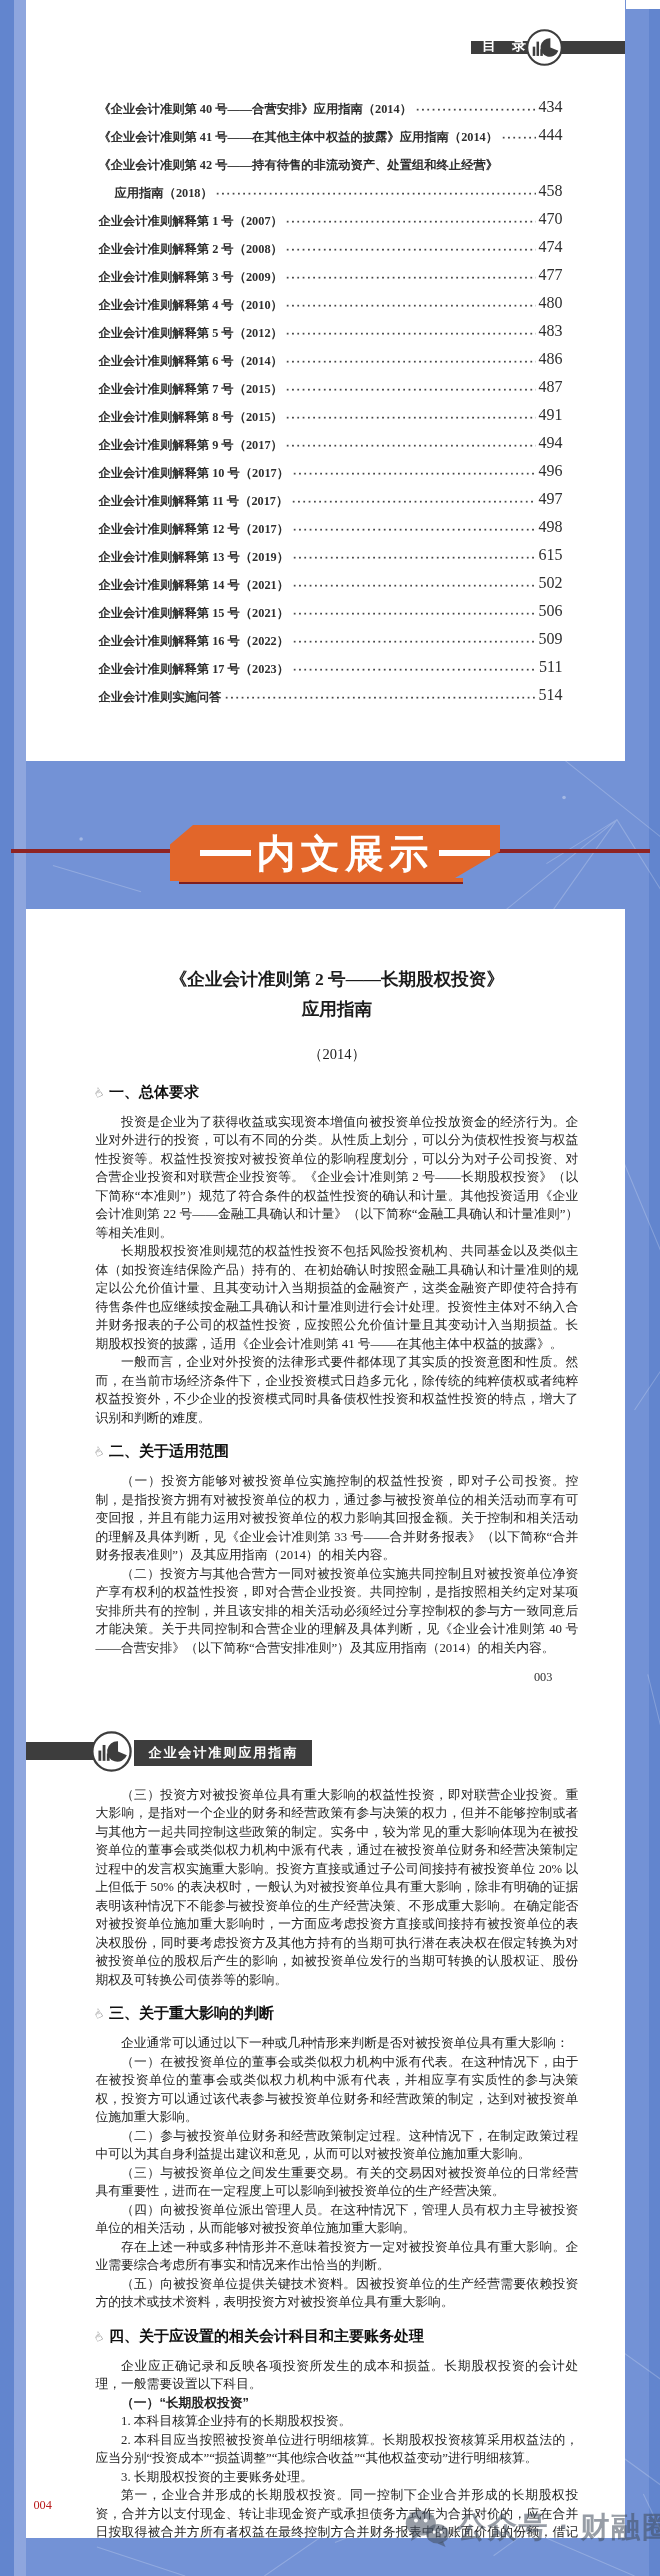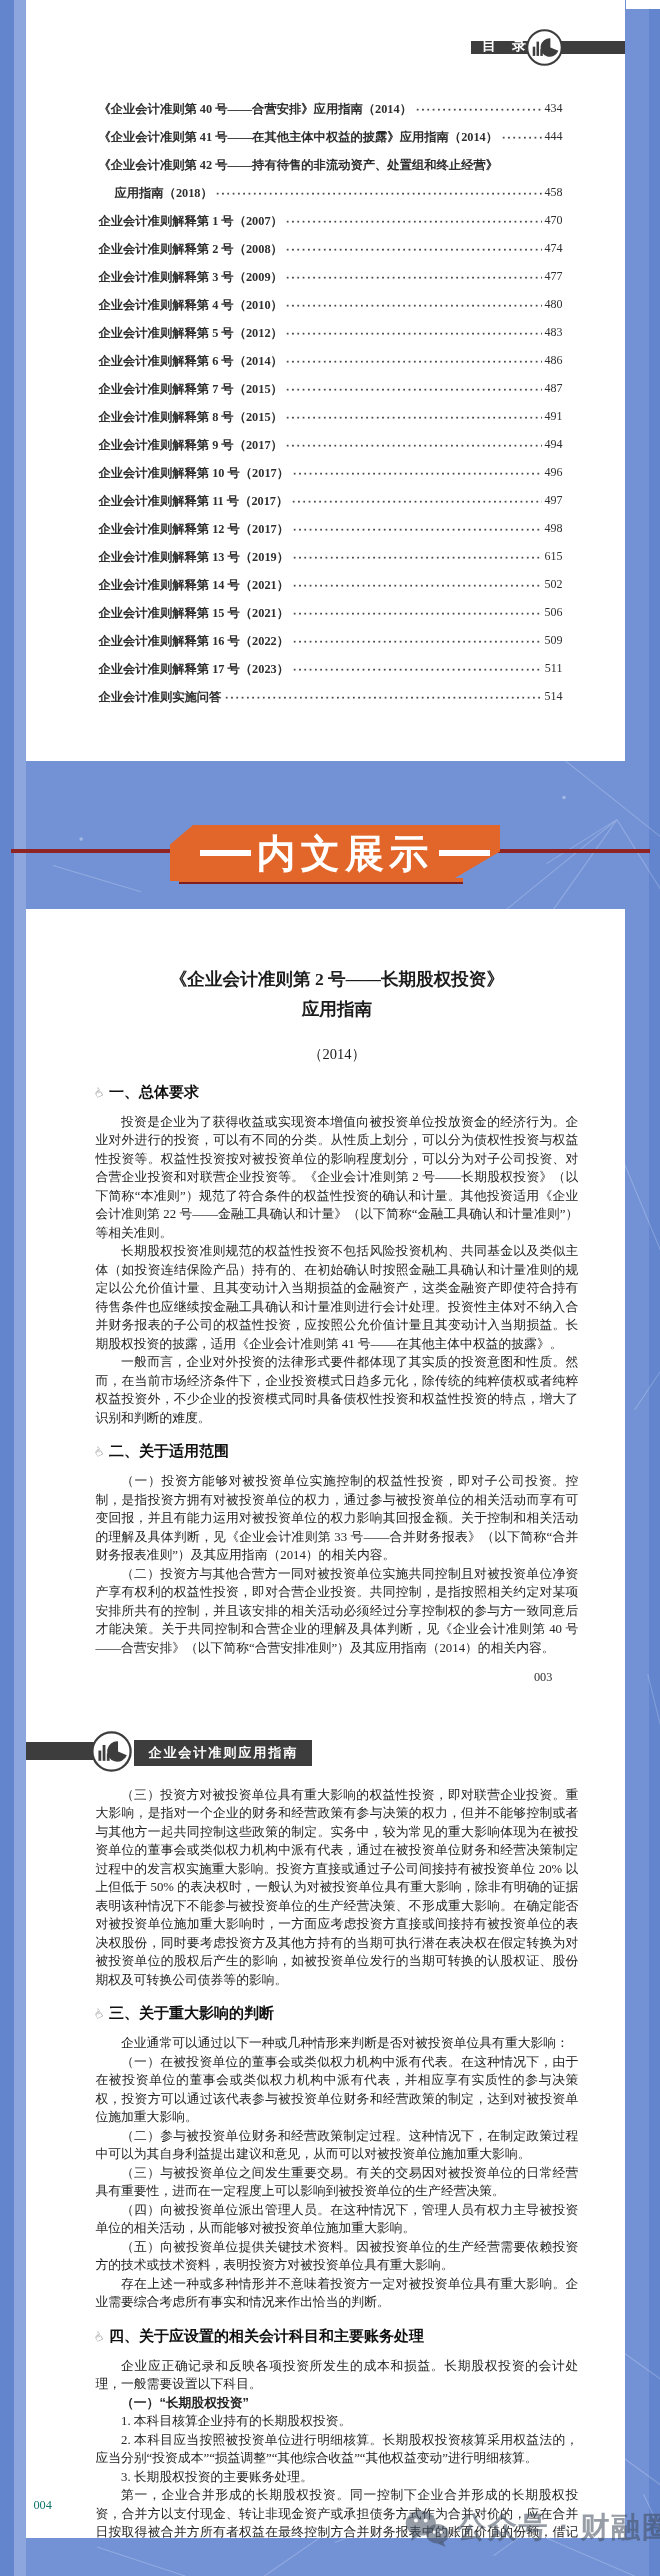--- a/index.html
+++ b/index.html
@@ -20,21 +20,21 @@
   .logo-circle{position:absolute;width:37px;height:37px;}
   .toc-bar .logo-circle{left:55px;top:-12.3px;}
   
   .toc-list{position:absolute;top:88px;left:72px;right:63px;}
   .toc-row{display:flex;align-items:flex-end;height:28px;font-size:12.3px;color:#2e2e2e;}
   .toc-row.indent{padding-left:16px;}
   .toc-label{white-space:nowrap;line-height:1.15;font-weight:bold;}
   .leader{flex:1;height:5.3px;margin:0 2.6px 3.5px 2.6px;
      background-image:radial-gradient(circle,#474747 1px,transparent 1.3px);
      background-size:5.3px 5.3px;background-position:0 50%;background-repeat:repeat-x;}
-  .toc-page{line-height:1.15;font-size:12px;}
+  .toc-page{line-height:1.15;font-size:16px;}
   
   #banner{position:absolute;left:0;top:825px;width:661px;height:67px;z-index:3;}
   #banner .red-line{position:absolute;left:10.6px;right:10.6px;top:24px;height:3.5px;background:#8e2424;}
   #banner .lip{position:absolute;left:179px;top:53px;width:284px;height:3.5px;background:#e2662a;border-bottom:2.6px solid #7f1f20;}
   #banner .face{position:absolute;left:170px;top:0;width:310px;height:56px;background:#e2662a;
      clip-path:polygon(23px 0,100% 0,100% 26.4px,280px 100%,0 100%,0 19.4px);
      display:flex;align-items:center;justify-content:center;gap:5px;padding-left:20px;}
   #banner .bdash{display:inline-block;width:51px;height:6.2px;background:#fff;}
   #banner .face .btext{color:#fff;font-family:"Liberation Sans","DejaVu Sans",sans-serif;
      font-weight:bold;font-size:39px;letter-spacing:5.3px;line-height:1;}
@@ -45,21 +45,21 @@
   .blocks{margin-top:17.6px;}
   .blk{margin:0;font-size:12.8px;line-height:18.5px;color:#242424;text-align:justify;}
   .blk.t-p,.blk.t-pb{text-indent:2em;}
   .blk.t-pb{font-family:"Liberation Sans","DejaVu Sans",sans-serif;font-weight:bold;}
   .blk.t-h{font-family:"Liberation Sans","DejaVu Sans",sans-serif;font-weight:bold;
      font-size:15px;line-height:19.4px;color:#101010;margin:14px 0 9.7px 0;text-indent:0;}
   .blk .sec-icon{display:none;}
   .blk.t-h .sec-icon{display:inline-block;transform:rotate(-28deg);font-size:12.3px;color:#4a4a4a;
      margin-right:6.2px;font-family:"DejaVu Sans",sans-serif;font-weight:normal;}
   .pageno-right{margin:12.3px 0 0 0;text-align:right;font-size:12.3px;color:#2e2e2e;padding-right:73px;}
-  .pageno-004{position:absolute;left:7px;bottom:25px;font-size:12.3px;color:#0f766e;}
+  .pageno-004{position:absolute;left:7px;bottom:25px;font-size:12.3px;color:#b91c1c;}
   
   .run-bar{position:relative;height:41px;margin:46px 0 14px 0;}
   .run-bar .strip{position:absolute;left:0;top:11.5px;width:74px;height:17.6px;background:#3d3d3d;}
   .run-bar .logo-circle{left:65px;top:0.9px;width:41px;height:41px;}
   .run-bar .label-box{position:absolute;left:108px;top:9.7px;background:#3d3d3d;color:#fff;
      font-family:"Liberation Sans","DejaVu Sans",sans-serif;font-weight:bold;font-size:13.2px;
      padding:3.5px 14px 4.4px 14px;letter-spacing:1.8px;}
   
   #watermark{position:absolute;left:404px;top:2508px;z-index:5;display:flex;align-items:center;gap:7px;
      color:rgba(66,76,92,0.55);}
@@ -298,23 +298,23 @@
           <p class="blk t-p"><span>企业通常可以通过以下一种或几种情形来判断是否对被投资单位具有重大影响：</span></p>
 
           <p class="blk t-p"><span>（一）在被投资单位的董事会或类似权力机构中派有代表。在这种情况下，由于在被投资单位的董事会或类似权力机构中派有代表，并相应享有实质性的参与决策权，投资方可以通过该代表参与被投资单位财务和经营政策的制定，达到对被投资单位施加重大影响。</span></p>
 
           <p class="blk t-p"><span>（二）参与被投资单位财务和经营政策制定过程。这种情况下，在制定政策过程中可以为其自身利益提出建议和意见，从而可以对被投资单位施加重大影响。</span></p>
 
           <p class="blk t-p"><span>（三）与被投资单位之间发生重要交易。有关的交易因对被投资单位的日常经营具有重要性，进而在一定程度上可以影响到被投资单位的生产经营决策。</span></p>
 
           <p class="blk t-p"><span>（四）向被投资单位派出管理人员。在这种情况下，管理人员有权力主导被投资单位的相关活动，从而能够对被投资单位施加重大影响。</span></p>
 
+          <p class="blk t-p"><span>存在上述一种或多种情形并不意味着投资方一定对被投资单位具有重大影响。企业需要综合考虑所有事实和情况来作出恰当的判断。</span></p>
+
           <p class="blk t-p"><span>（五）向被投资单位提供关键技术资料。因被投资单位的生产经营需要依赖投资方的技术或技术资料，表明投资方对被投资单位具有重大影响。</span></p>
-
-          <p class="blk t-p"><span>存在上述一种或多种情形并不意味着投资方一定对被投资单位具有重大影响。企业需要综合考虑所有事实和情况来作出恰当的判断。</span></p>
 
           <p class="blk t-h"><span class="sec-icon">☝</span><span>四、关于应设置的相关会计科目和主要账务处理</span></p>
 
           <p class="blk t-p"><span>企业应正确记录和反映各项投资所发生的成本和损益。长期股权投资的会计处理，一般需要设置以下科目。</span></p>
 
           <p class="blk t-pb"><span>（一）“长期股权投资”</span></p>
 
           <p class="blk t-p"><span>1. 本科目核算企业持有的长期股权投资。</span></p>
 
           <p class="blk t-p"><span>2. 本科目应当按照被投资单位进行明细核算。长期股权投资核算采用权益法的，应当分别“投资成本”“损益调整”“其他综合收益”“其他权益变动”进行明细核算。</span></p>

